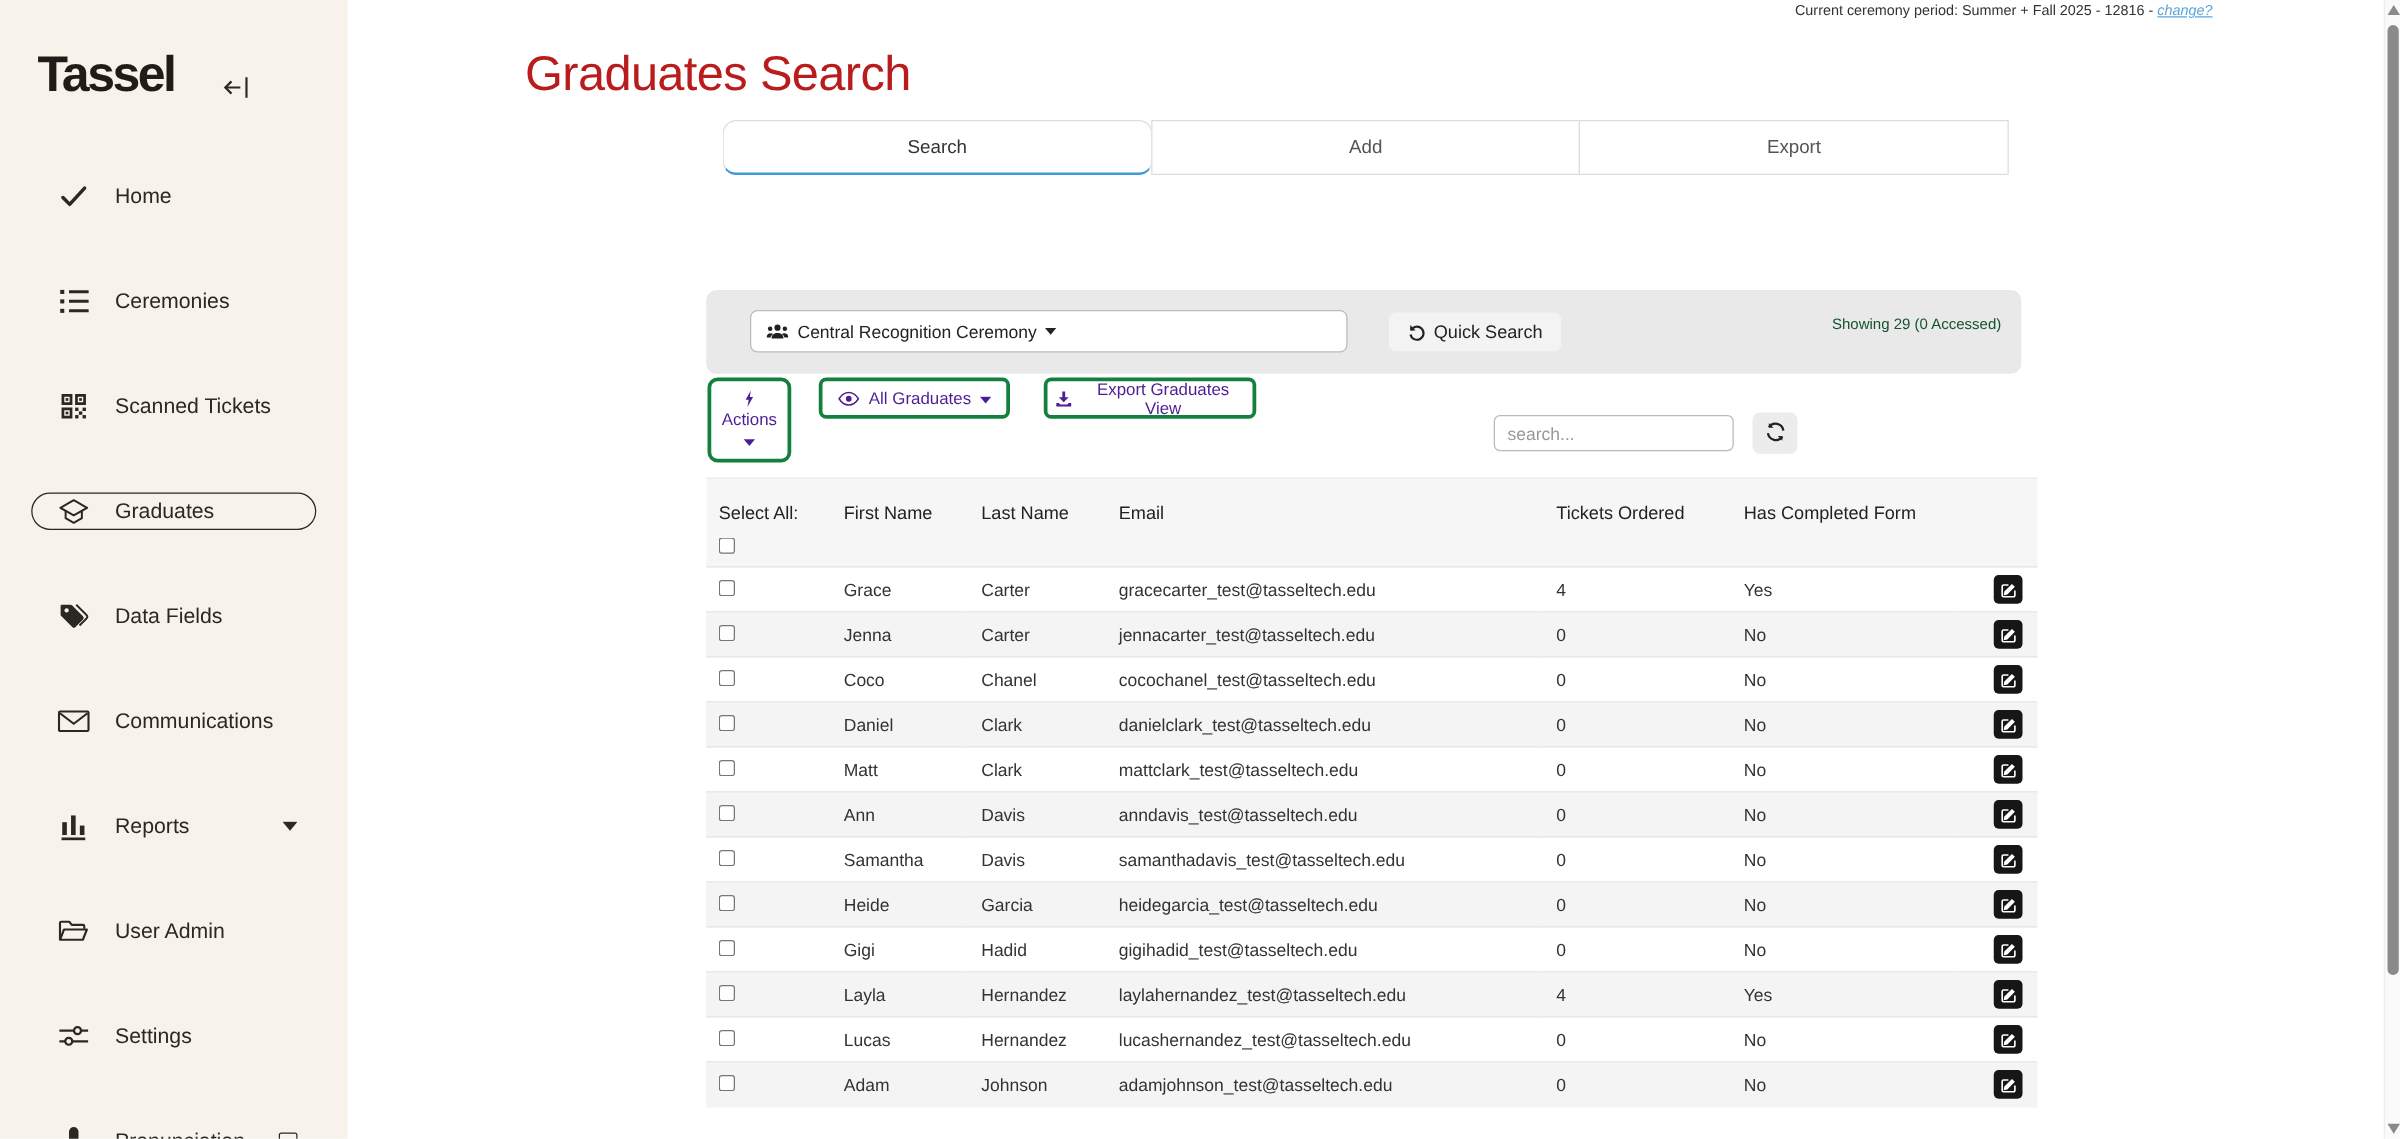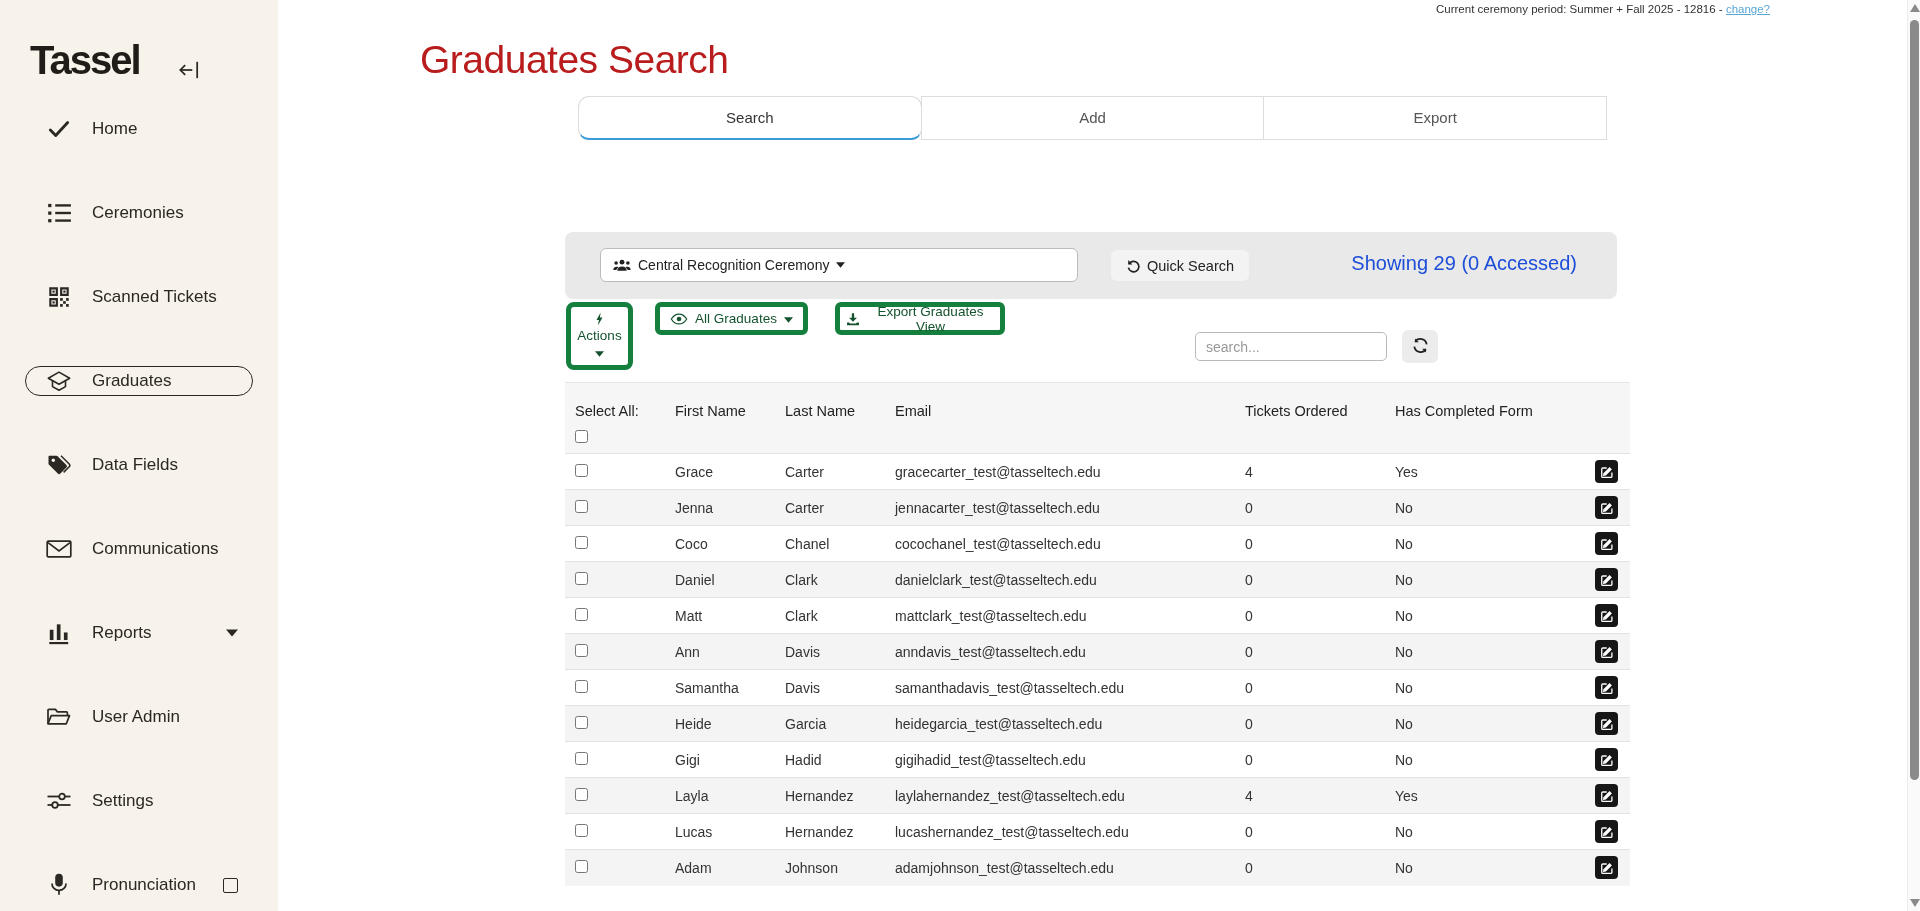--- a/index.html
+++ b/index.html
@@ -6,54 +6,54 @@
   body{
     position:relative;width:1920px;height:911px;overflow:hidden;
     background:#fff;font-family:"Liberation Sans",sans-serif;color:#333;
   }
   
   .sidebar{position:absolute;left:0;top:0;width:278px;height:911px;background:var(--sidebar-bg,#f7f2ea);}
   .brand{position:absolute;left:30px;top:38px;font-size:40px;font-weight:700;color:#201d18;letter-spacing:-2px;}
   .collapse-btn{position:absolute;left:176px;top:58px;width:26px;height:26px;color:#2b2824;background:none;border:none;padding:0;cursor:pointer;}
   .collapse-btn svg{width:24px;height:24px;}
   .nav{position:absolute;top:101px;left:0;right:0;}
-  .nav-item{height:84px;display:flex;align-items:flex-start;}
+  .nav-item{height:84px;display:flex;align-items:flex-end;}
   .item-box{flex:1;margin:13px 25px;border-radius:10px;display:flex;align-items:center;
     padding:0 14px 0 19px;border:1px solid transparent;gap:19px;cursor:pointer;}
   .item-box.selected{border-color:#2b2824;border-radius:22px;}
   .nav-icon{width:28px;height:28px;display:flex;align-items:center;justify-content:center;color:#2b2824;flex:0 0 28px;}
   .nav-icon svg{width:26px;height:26px;}
   .nav-label{font-size:17px;color:#2b2824;white-space:nowrap;}
   .nav-caret{margin-left:auto;color:#2b2824;display:flex;align-items:center;}
   .nav-caret svg{width:12px;height:8px;}
   .expand-sq{width:13px;height:13px;border:1.5px solid #2b2824;border-radius:2px;}
   
   .main{position:absolute;left:278px;top:0;width:1642px;height:911px;}
   .period{position:absolute;top:3px;right:150px;font-size:11.5px;color:#333;white-space:nowrap;}
-  .period a{color:var(--link,#58a6d8);text-decoration:underline;cursor:pointer;}
+  .period a{color:var(--link,#58a6d8);text-decoration:underline;cursor:pointer;font-style:italic;}
   .page-title{position:absolute;left:142px;top:38px;font-size:39px;font-weight:400;color:#b91c1c;letter-spacing:-.5px;}
   
   .tabs{position:absolute;left:300px;top:96px;width:1029px;display:flex;}
   .tab{flex:1;height:44px;line-height:42px;text-align:center;background:#fff;border:1px solid #ddd;
     margin-left:-1px;font-size:15px;color:#555;box-sizing:border-box;cursor:pointer;}
   .tab:first-child{margin-left:0;}
   .tab.active{border-bottom:2px solid var(--accent,#3d9bd8);color:#333;border-radius:11px;}
   
   .filter-panel{position:absolute;left:287px;top:192px;width:1052px;height:67px;background:var(--panel,#e9e9e9);border-radius:8px;margin-top:40px;}
   .ceremony-dd{position:absolute;left:35px;top:16px;width:478px;height:34px;background:#fff;border:1px solid #bbb;
     border-radius:6px;display:flex;align-items:center;padding:0 12px;gap:7px;font-size:14px;color:#222;box-sizing:border-box;cursor:pointer;}
   .ceremony-dd .ic svg{width:18px;height:14px;display:block;}
   .dd-caret svg{width:9px;height:6px;display:block;}
   .quick-search{position:absolute;left:546px;top:18px;height:31px;background:#f3f3f3;border:none;border-radius:6px;
     display:flex;align-items:center;padding:0 15px;gap:6px;font-size:14.5px;color:#222;cursor:pointer;font-family:inherit;}
   .quick-search .ic svg{width:15px;height:15px;display:block;}
-  .showing{position:absolute;right:40px;top:20px;font-size:20px;color:#1d4ed8;}
-  
-  .btn{background:#fff;border:5px solid #15803d;border-radius:6px;display:flex;align-items:center;justify-content:center;
-    color:#14532d;box-sizing:border-box;cursor:pointer;font-family:inherit;}
+  .showing{position:absolute;right:16px;top:20px;font-size:12px;color:#14532d;}
+  
+  .btn{background:#fff;border:3px solid #15803d;border-radius:6px;display:flex;align-items:center;justify-content:center;
+    color:#4c1d95;box-sizing:border-box;cursor:pointer;font-family:inherit;}
   .btn .ic svg{display:block;}
   .actions-btn{position:absolute;left:288px;top:302px;width:67px;height:68px;flex-direction:column;gap:2px;font-size:13.5px;border-radius:8px;}
   .actions-btn .ic svg{width:9px;height:14px;}
   .actions-btn .caret svg{width:9px;height:6px;}
   .view-btn{position:absolute;left:377px;top:302px;width:153px;height:33px;gap:7px;font-size:13.5px;}
   .view-btn .ic svg{width:18px;height:12px;}
   .view-btn .caret svg{width:9px;height:6px;}
   .export-btn{position:absolute;left:557px;top:302px;width:170px;height:33px;gap:7px;font-size:13.5px;}
   .export-btn .ic svg{width:14px;height:14px;}
   .search-input{position:absolute;left:917px;top:332px;width:192px;height:29px;border:1px solid #b9b9b9;border-radius:5px;

